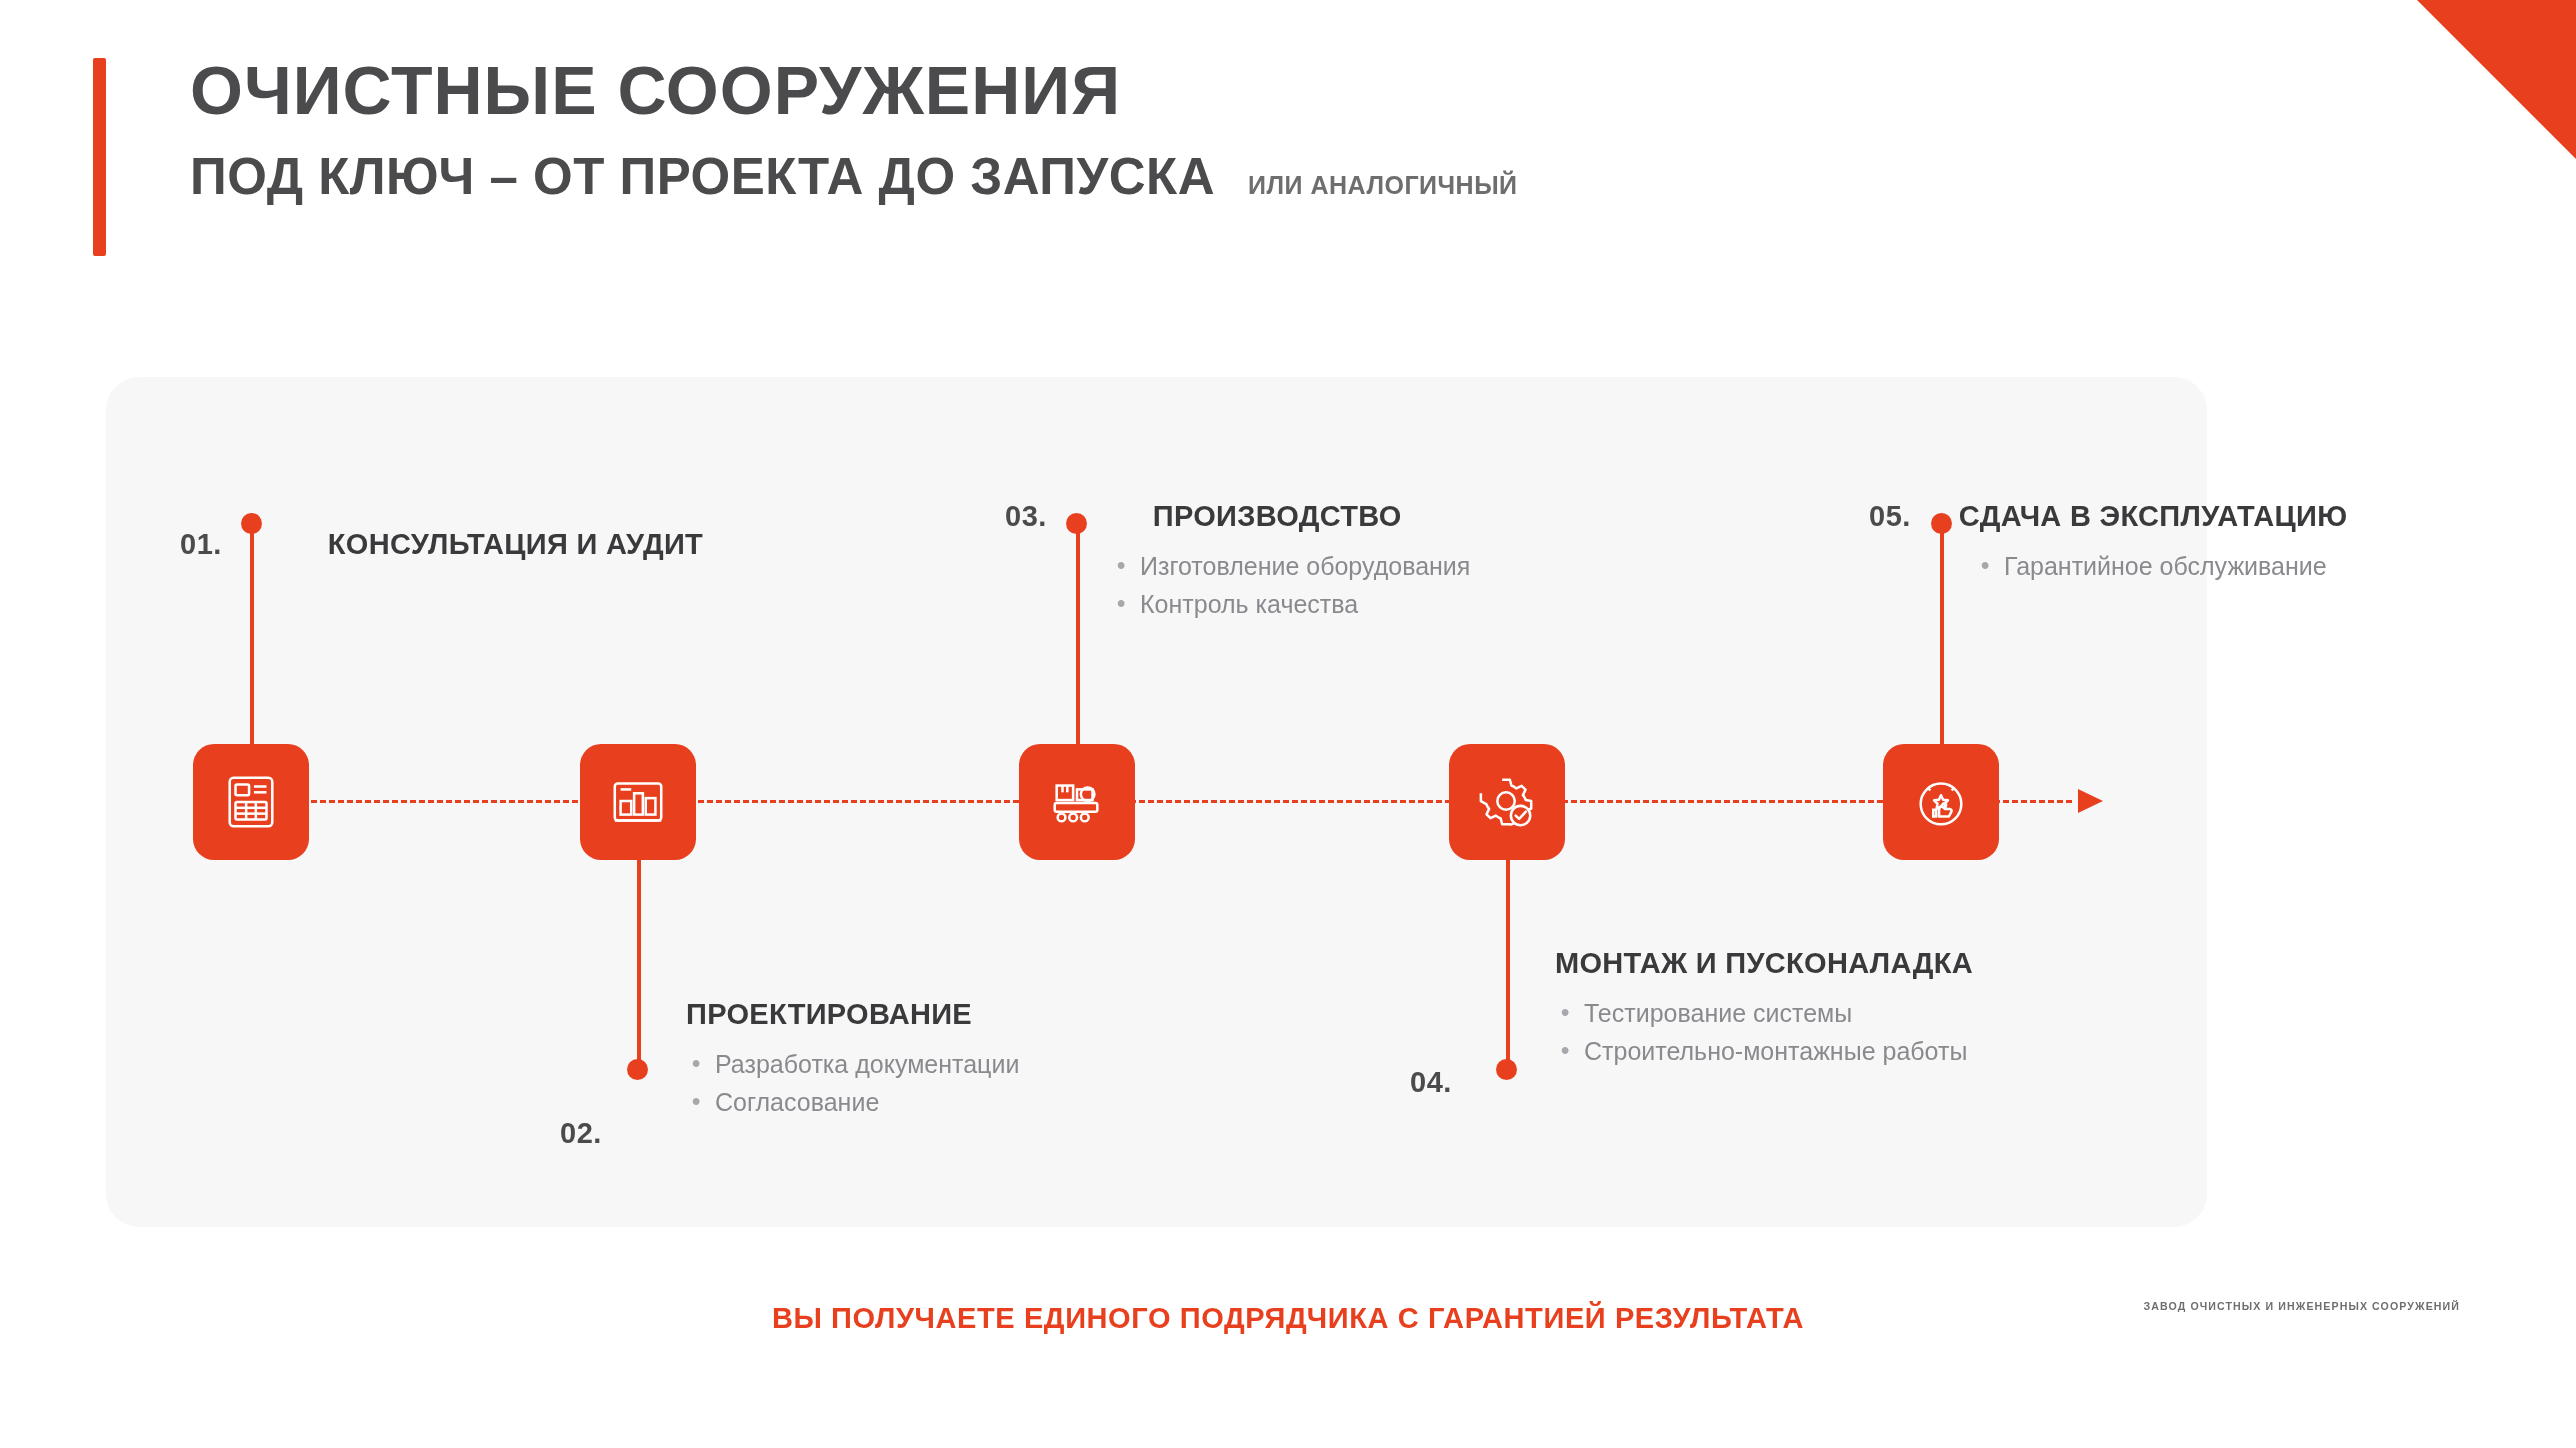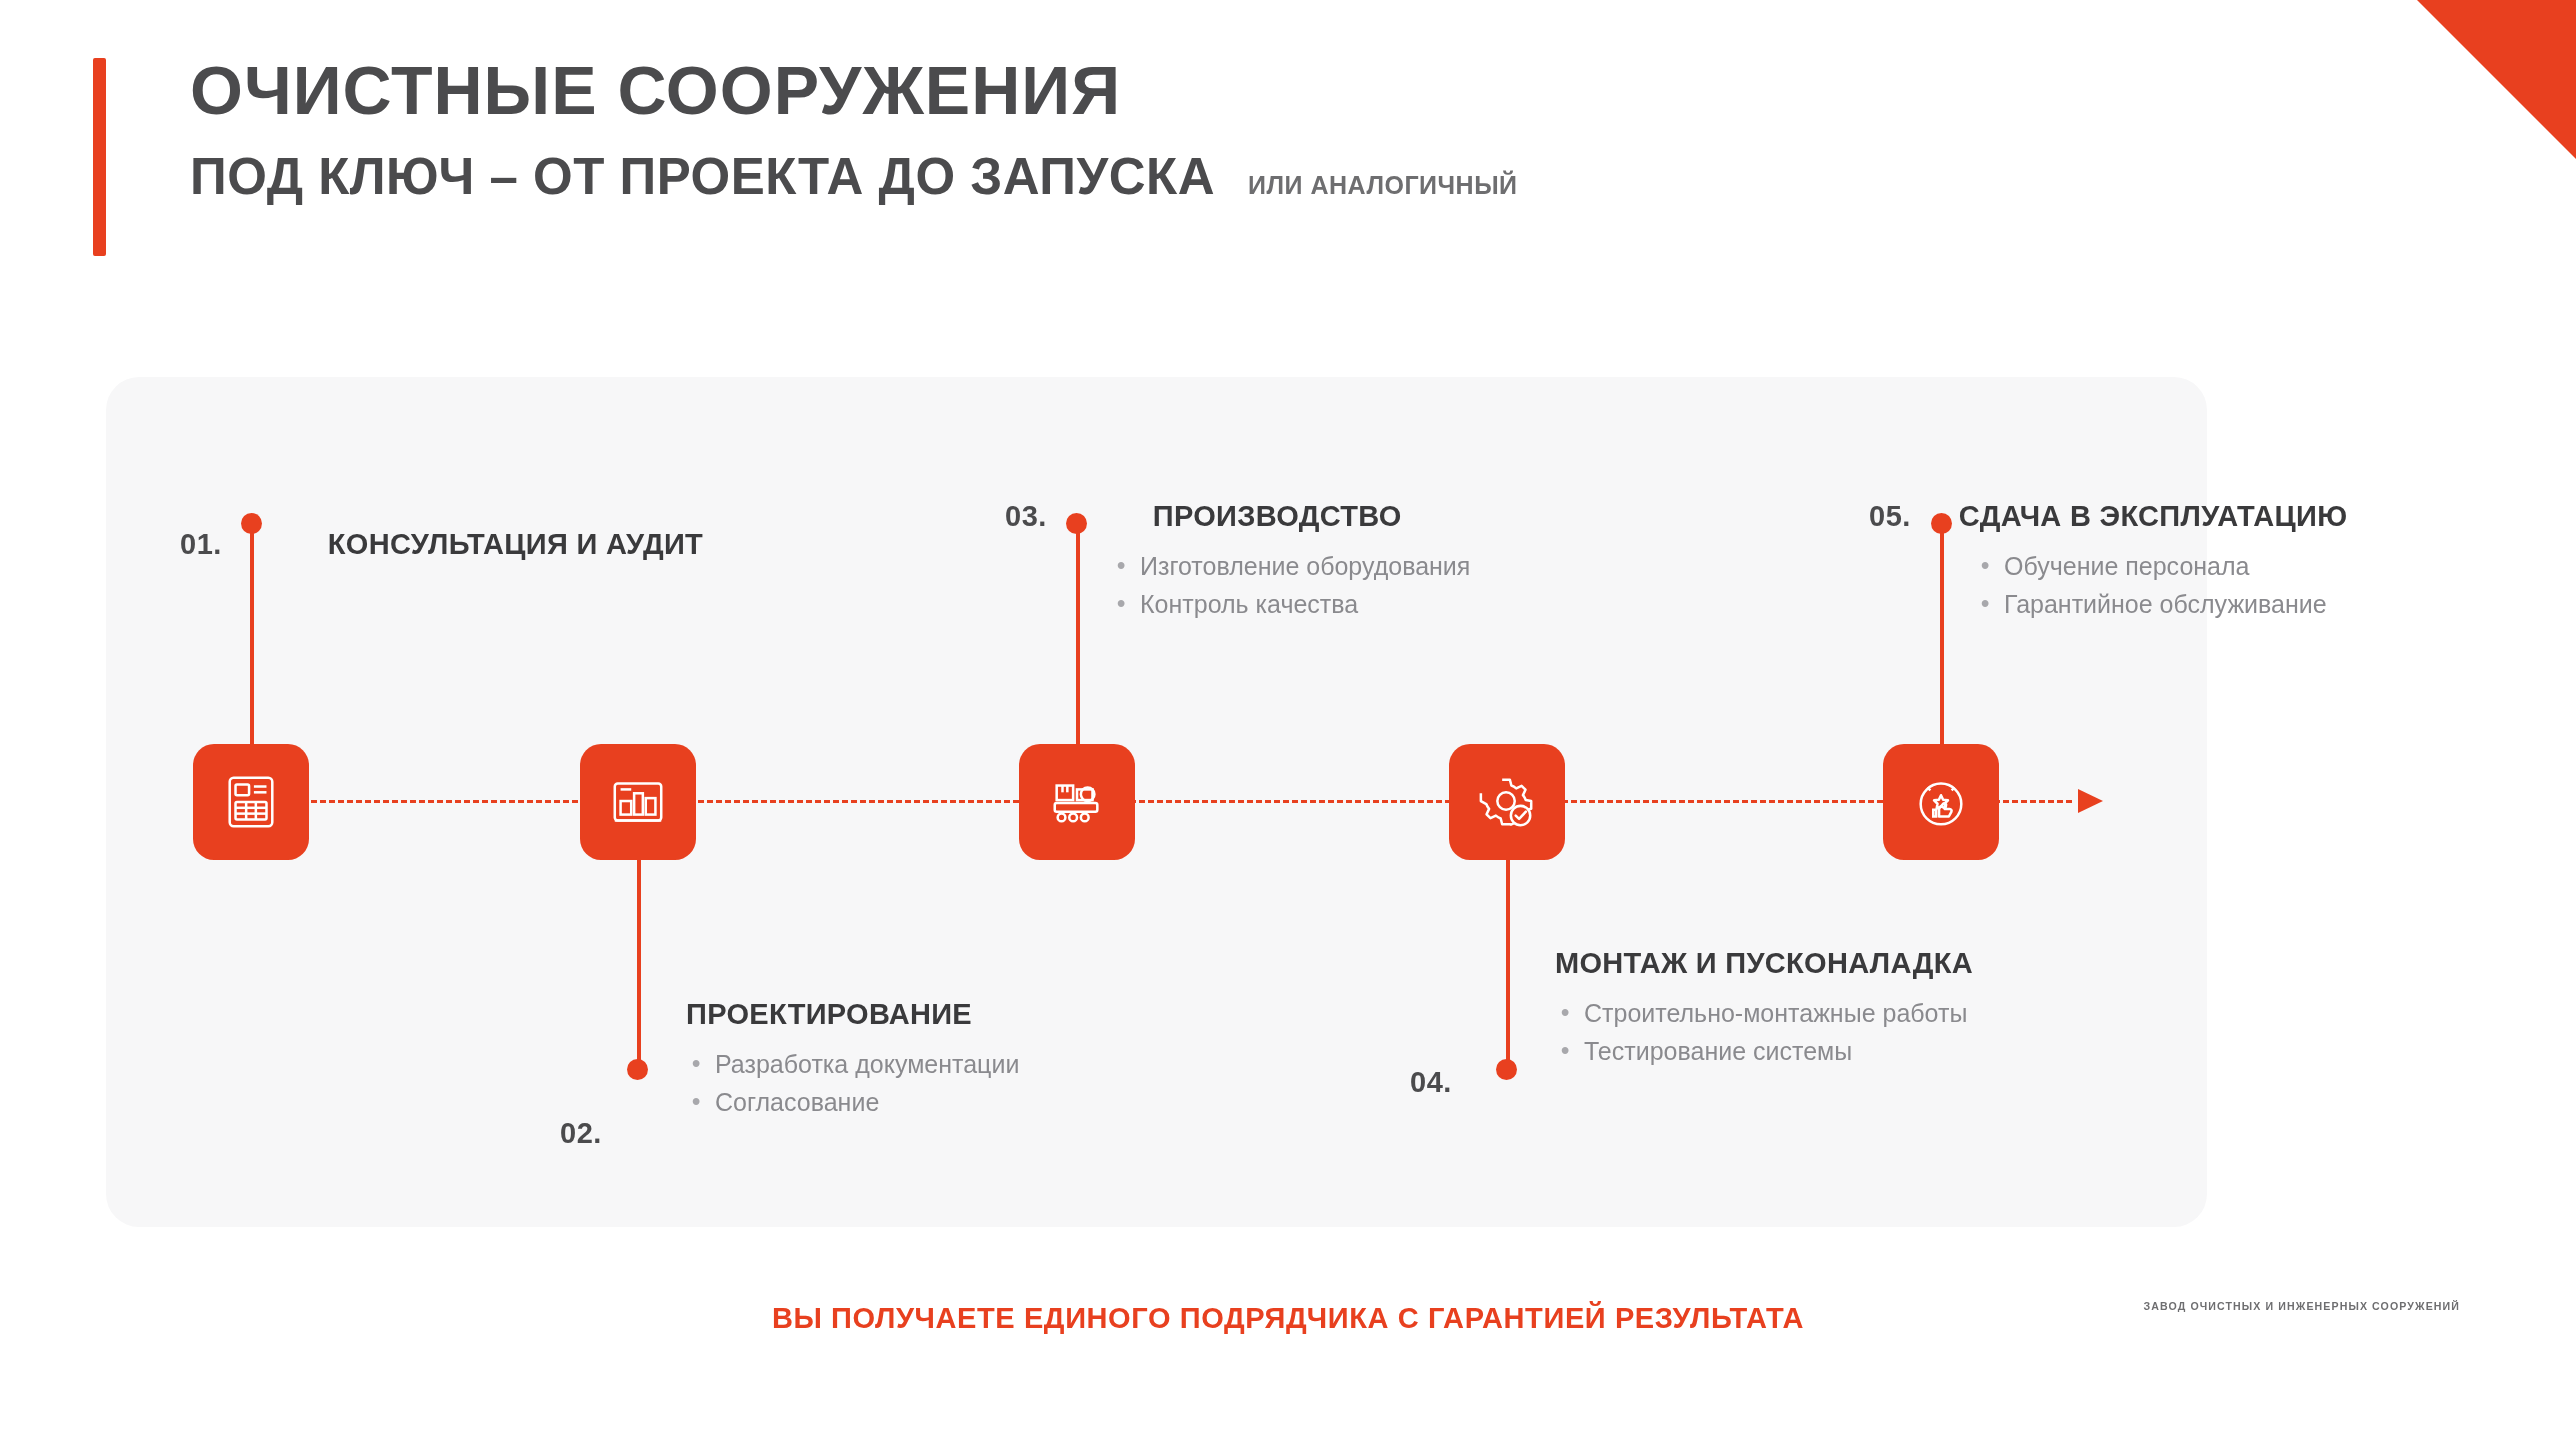--- a/index.html
+++ b/index.html
@@ -323,22 +323,22 @@
     <path d="M40 45 l3.5 3.5 L50.5 41" stroke-linecap="round" stroke-linejoin="round"></path>
   </svg>
 </div>
 <div class="stem" style="left:1506px; top:860px; height:203px;"></div>
 <div class="node-dot" style="left:1496px; top:1059px;"></div>
 <div class="step-text" style="left:1410px; top:947px;">
   <div class="step-head" style="padding-left:145px;">
     <span class="step-title">МОНТАЖ И ПУСКОНАЛАДКА</span>
   </div>
   <ul class="bullets" style="margin-left:145px;">
+    <li>Тестирование системы</li>
     <li>Строительно-монтажные работы</li>
-    <li>Тестирование системы</li>
   </ul>
   <div class="step-num" style="position:absolute; left:0px; top:119px;">04.</div>
 </div>
 
 <div class="node-dot" style="left:1931px; top:513px;"></div>
 <div class="stem" style="left:1940px; top:524px; height:222px;"></div>
 <div class="step-icon" style="left:1883px; top:744px;">
   <svg width="60" height="60" viewBox="0 0 62 62" fill="none" stroke="#ffffff" stroke-width="2.6">
     <circle cx="31" cy="33" r="21"></circle>
     <path d="M31 24 l2.2 4.6 5 .7 -3.6 3.5 .9 5 -4.5-2.4 -4.5 2.4 .9-5 -3.6-3.5 5-.7z" stroke-linejoin="round"></path>
@@ -346,21 +346,20 @@
     <path d="M29 46 v-8 l4-5 c1.5-1.5 4 0 3.2 2 l-1.3 3.2 h5 c1.6 0 2.6 1.6 1.8 3 l-2.6 4.8 h-10z" stroke-linejoin="round"></path>
     <path d="M17 16 l3 3 M45 16 l-3 3"></path>
   </svg>
 </div>
 <div class="step-text" style="left:1869px; top:500px;">
   <div class="step-head">
     <span class="step-num">05.</span>
     <span class="step-title" style="margin-left:48px;">СДАЧА В ЭКСПЛУАТАЦИЮ</span>
   </div>
   <ul class="bullets" style="margin-left:106px;">
-    <li>Обучение персонала</li>
     <li>Гарантийное обслуживание</li>
   </ul>
 </div>
 
 <div class="footer-note">ВЫ ПОЛУЧАЕТЕ ЕДИНОГО ПОДРЯДЧИКА С ГАРАНТИЕЙ РЕЗУЛЬТАТА</div>
 
 <div class="logo">
   <div class="logo-sub">ЗАВОД ОЧИСТНЫХ И ИНЖЕНЕРНЫХ СООРУЖЕНИЙ</div>
 </div>
 

